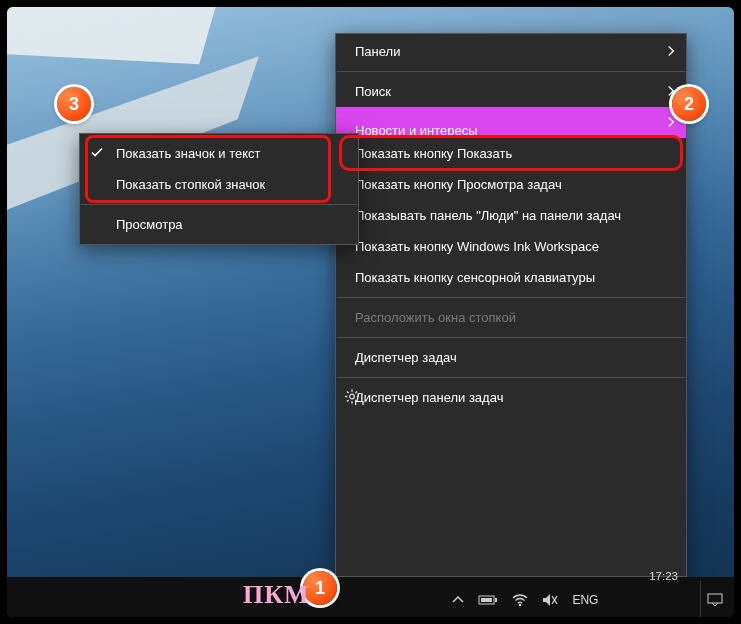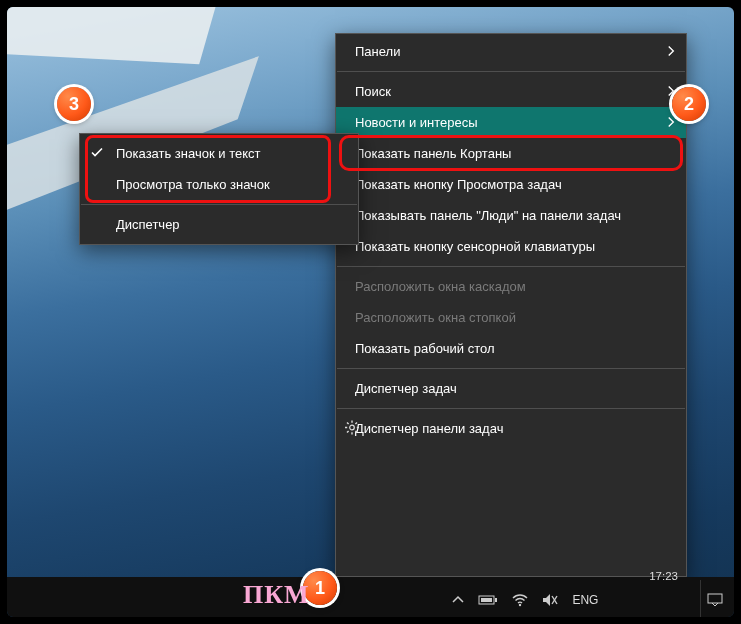--- a/index.html
+++ b/index.html
@@ -37,21 +37,21 @@
   
   .menu {
     position: absolute; background: #2b2b2b; color: #fff; font-size: 13px;
     box-shadow: 0 6px 20px rgba(0,0,0,.5); border: 1px solid #555;
     padding: 4px 0;
   }
   .menu .item {
     display: flex; align-items: center; height: 30px; padding: 0 20px 0 36px;
     position: relative; white-space: nowrap;
   }
-  .menu .item.active { background: #0f766e; }
+  .menu .item.active { background: #d946ef; align-items: flex-end; }
   .menu .item.disabled { color: #7a7a7a; }
   .menu .item .chk { position: absolute; left: 10px; top: 50%; transform: translateY(-50%); }
   .menu .item .gear { position: absolute; left: 8px; top: 50%; transform: translateY(-50%); }
   .menu .item .chev { position: absolute; right: 10px; top: 50%; transform: translateY(-50%); }
   .menu .sep { height: 1px; background: #4f4f4f; margin: 4px 1px; }
 
   #main-menu { left: 328px; top: 26px; width: 352px; bottom: 40px; padding-top: 2px; }
   #main-menu .item { height: 31px; padding-left: 19px; }
 
   #sub-menu { left: 72px; top: 126px; width: 280px; }
@@ -106,45 +106,42 @@
       </div>
       <div class="item active">
         <span>Новости и интересы</span>
         <span class="chev">
           <svg width="9" height="11" viewBox="0 0 8 12">
               <path d="M1 1l5 5-5 5" stroke="#fff" stroke-width="1.5" fill="none"></path>
             </svg>
         </span>
       </div>
       <div class="item">
-        <span>Показать панель Кортаны</span>
+        <span>Показать кнопку Показать</span>
       </div>
       <div class="item">
         <span class="chk">
           <svg width="14" height="14" viewBox="0 0 14 14">
               <path d="M2 7l3 3 7-7" stroke="#fff" stroke-width="1.6" fill="none"></path>
             </svg>
         </span>
         <span>Показать кнопку Просмотра задач</span>
       </div>
       <div class="item">
         <span>Показывать панель "Люди" на панели задач</span>
       </div>
       <div class="item">
+        <span>Показать кнопку Windows Ink Workspace</span>
+      </div>
+      <div class="item">
         <span>Показать кнопку сенсорной клавиатуры</span>
       </div>
       <div class="sep"></div>
-      <div class="item disabled">
-        <span>Расположить окна каскадом</span>
-      </div>
       <div class="item disabled">
         <span>Расположить окна стопкой</span>
-      </div>
-      <div class="item">
-        <span>Показать рабочий стол</span>
       </div>
       <div class="sep"></div>
       <div class="item">
         <span>Диспетчер задач</span>
       </div>
       <div class="sep"></div>
       <div class="item">
         <span class="gear">
           <svg width="16" height="16" viewBox="0 0 16 16">
               <circle cx="8" cy="8" r="2.3" stroke="#ddd" stroke-width="1.2" fill="none"></circle>
@@ -167,25 +164,25 @@
     <div id="sub-menu" class="menu">
       <div class="item">
         <span class="chk">
           <svg width="14" height="14" viewBox="0 0 14 14">
               <path d="M2 7l3 3 7-7" stroke="#fff" stroke-width="1.6" fill="none"></path>
             </svg>
         </span>
         <span>Показать значок и текст</span>
       </div>
       <div class="item">
-        <span>Просмотра только значок</span>
-      </div>
-      <div class="sep"></div>
-      <div class="item">
-        <span>Диспетчер</span>
+        <span>Показать стопкой значок</span>
+      </div>
+      <div class="sep"></div>
+      <div class="item">
+        <span>Просмотра</span>
       </div>
     </div>
 
     <div class="taskbar">
       <div class="spacer"></div>
       <div class="tray">
         <span>
           <svg width="12" height="12" viewBox="0 0 12 12">
               <path d="M1 8l5-5 5 5" stroke="#ccc" stroke-width="1.5" fill="none"></path>
             </svg>

